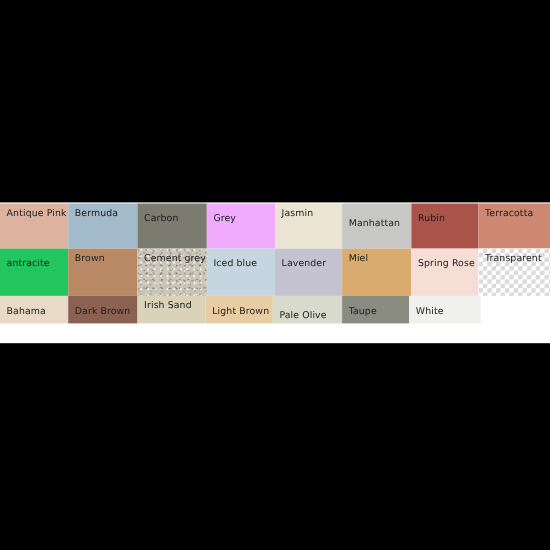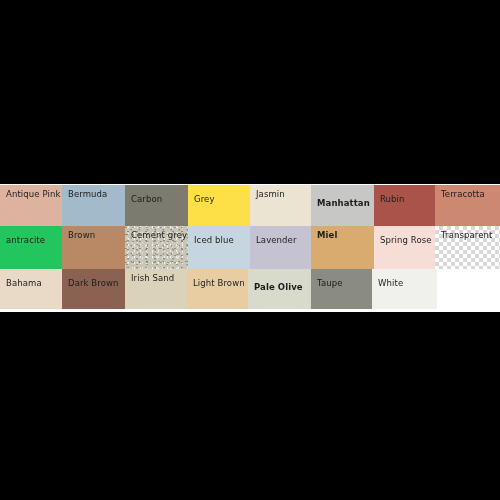--- a/index.html
+++ b/index.html
@@ -37,35 +37,35 @@
     flex-direction: column;
   }
   .swatch-row {
     display: flex;
     flex-direction: row;
     width: 500px;
     flex: 0 0 auto;
   }
   .swatch-row.r0 { height: 41px; }
   .swatch-row.r1 { height: 43px; }
-  .swatch-row.r2 { height: 40px; }
+  .swatch-row.r2 { height: 25px; }
 
   .swatch {
     position: relative;
     box-sizing: border-box;
     overflow: hidden;
     flex: 0 0 auto;
   }
   
   .c0 { width: 62px; }
   .c1 { width: 63px; }
   .c2 { width: 63px; }
   .c3 { width: 62px; }
   .c4 { width: 61px; }
-  .c5 { width: 63px; font-weight: bold; }
+  .c5 { width: 63px; }
   .c6 { width: 61px; padding-left: 48px; }
   .c7 { width: 65px; }
 
   .swatch-label {
     position: absolute;
     left: 6px;
     font-size: 8.5px;
     line-height: 10px;
     color: #1c1c1c;
     white-space: nowrap;
@@ -117,21 +117,21 @@
     <div class="swatch-row r0">
       <div class="swatch c0" style="background-color: rgb(221, 179, 160);">
         <span class="swatch-label lab-top">Antique Pink</span>
       </div>
       <div class="swatch c1" style="background-color: rgb(163, 186, 203);">
         <span class="swatch-label lab-top">Bermuda</span>
       </div>
       <div class="swatch c2" style="background-color: rgb(123, 123, 112);">
         <span class="swatch-label lab-mid">Carbon</span>
       </div>
-      <div class="swatch c3" style="background-color: #fde047;">
+      <div class="swatch c3" style="background-color: #f0abfc;">
         <span class="swatch-label lab-mid">Grey</span>
       </div>
       <div class="swatch c4" style="background-color: rgb(235, 228, 210);">
         <span class="swatch-label lab-top">Jasmin</span>
       </div>
       <div class="swatch c5" style="background-color: rgb(199, 199, 197);">
         <span class="swatch-label lab-low">Manhattan</span>
       </div>
       <div class="swatch c6" style="background-color: rgb(169, 83, 74);">
         <span class="swatch-label lab-mid">Rubin</span>

